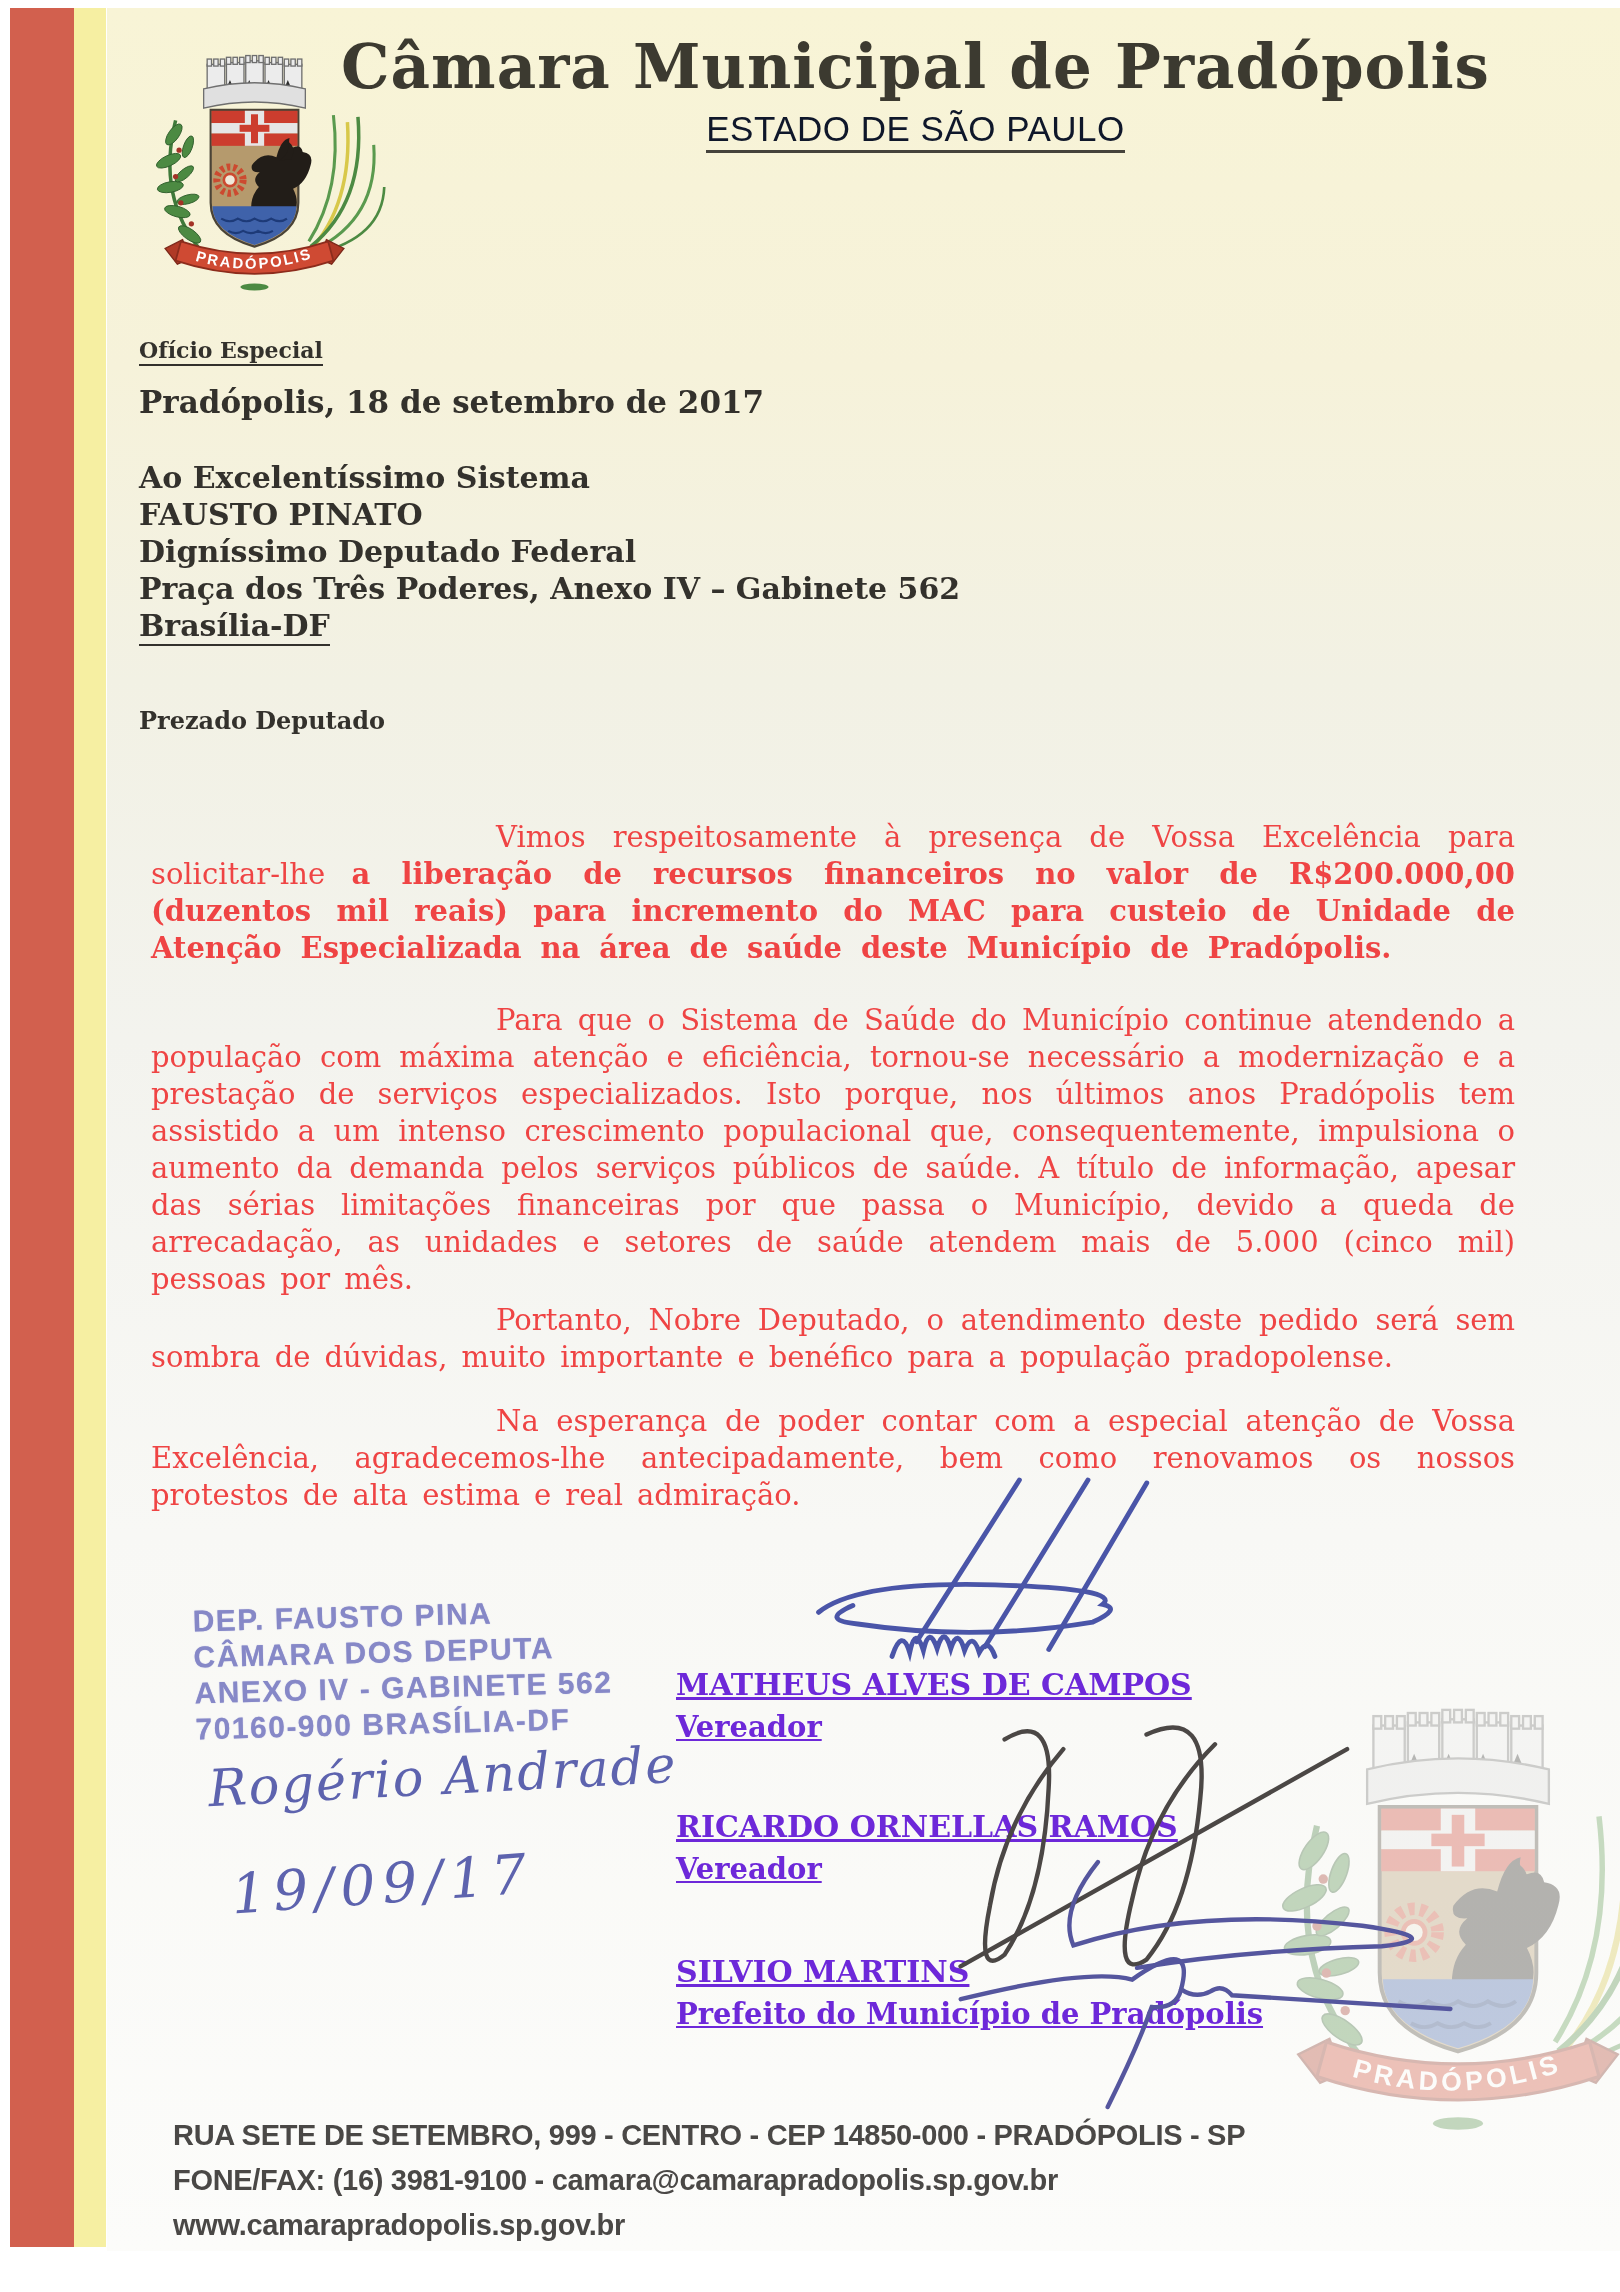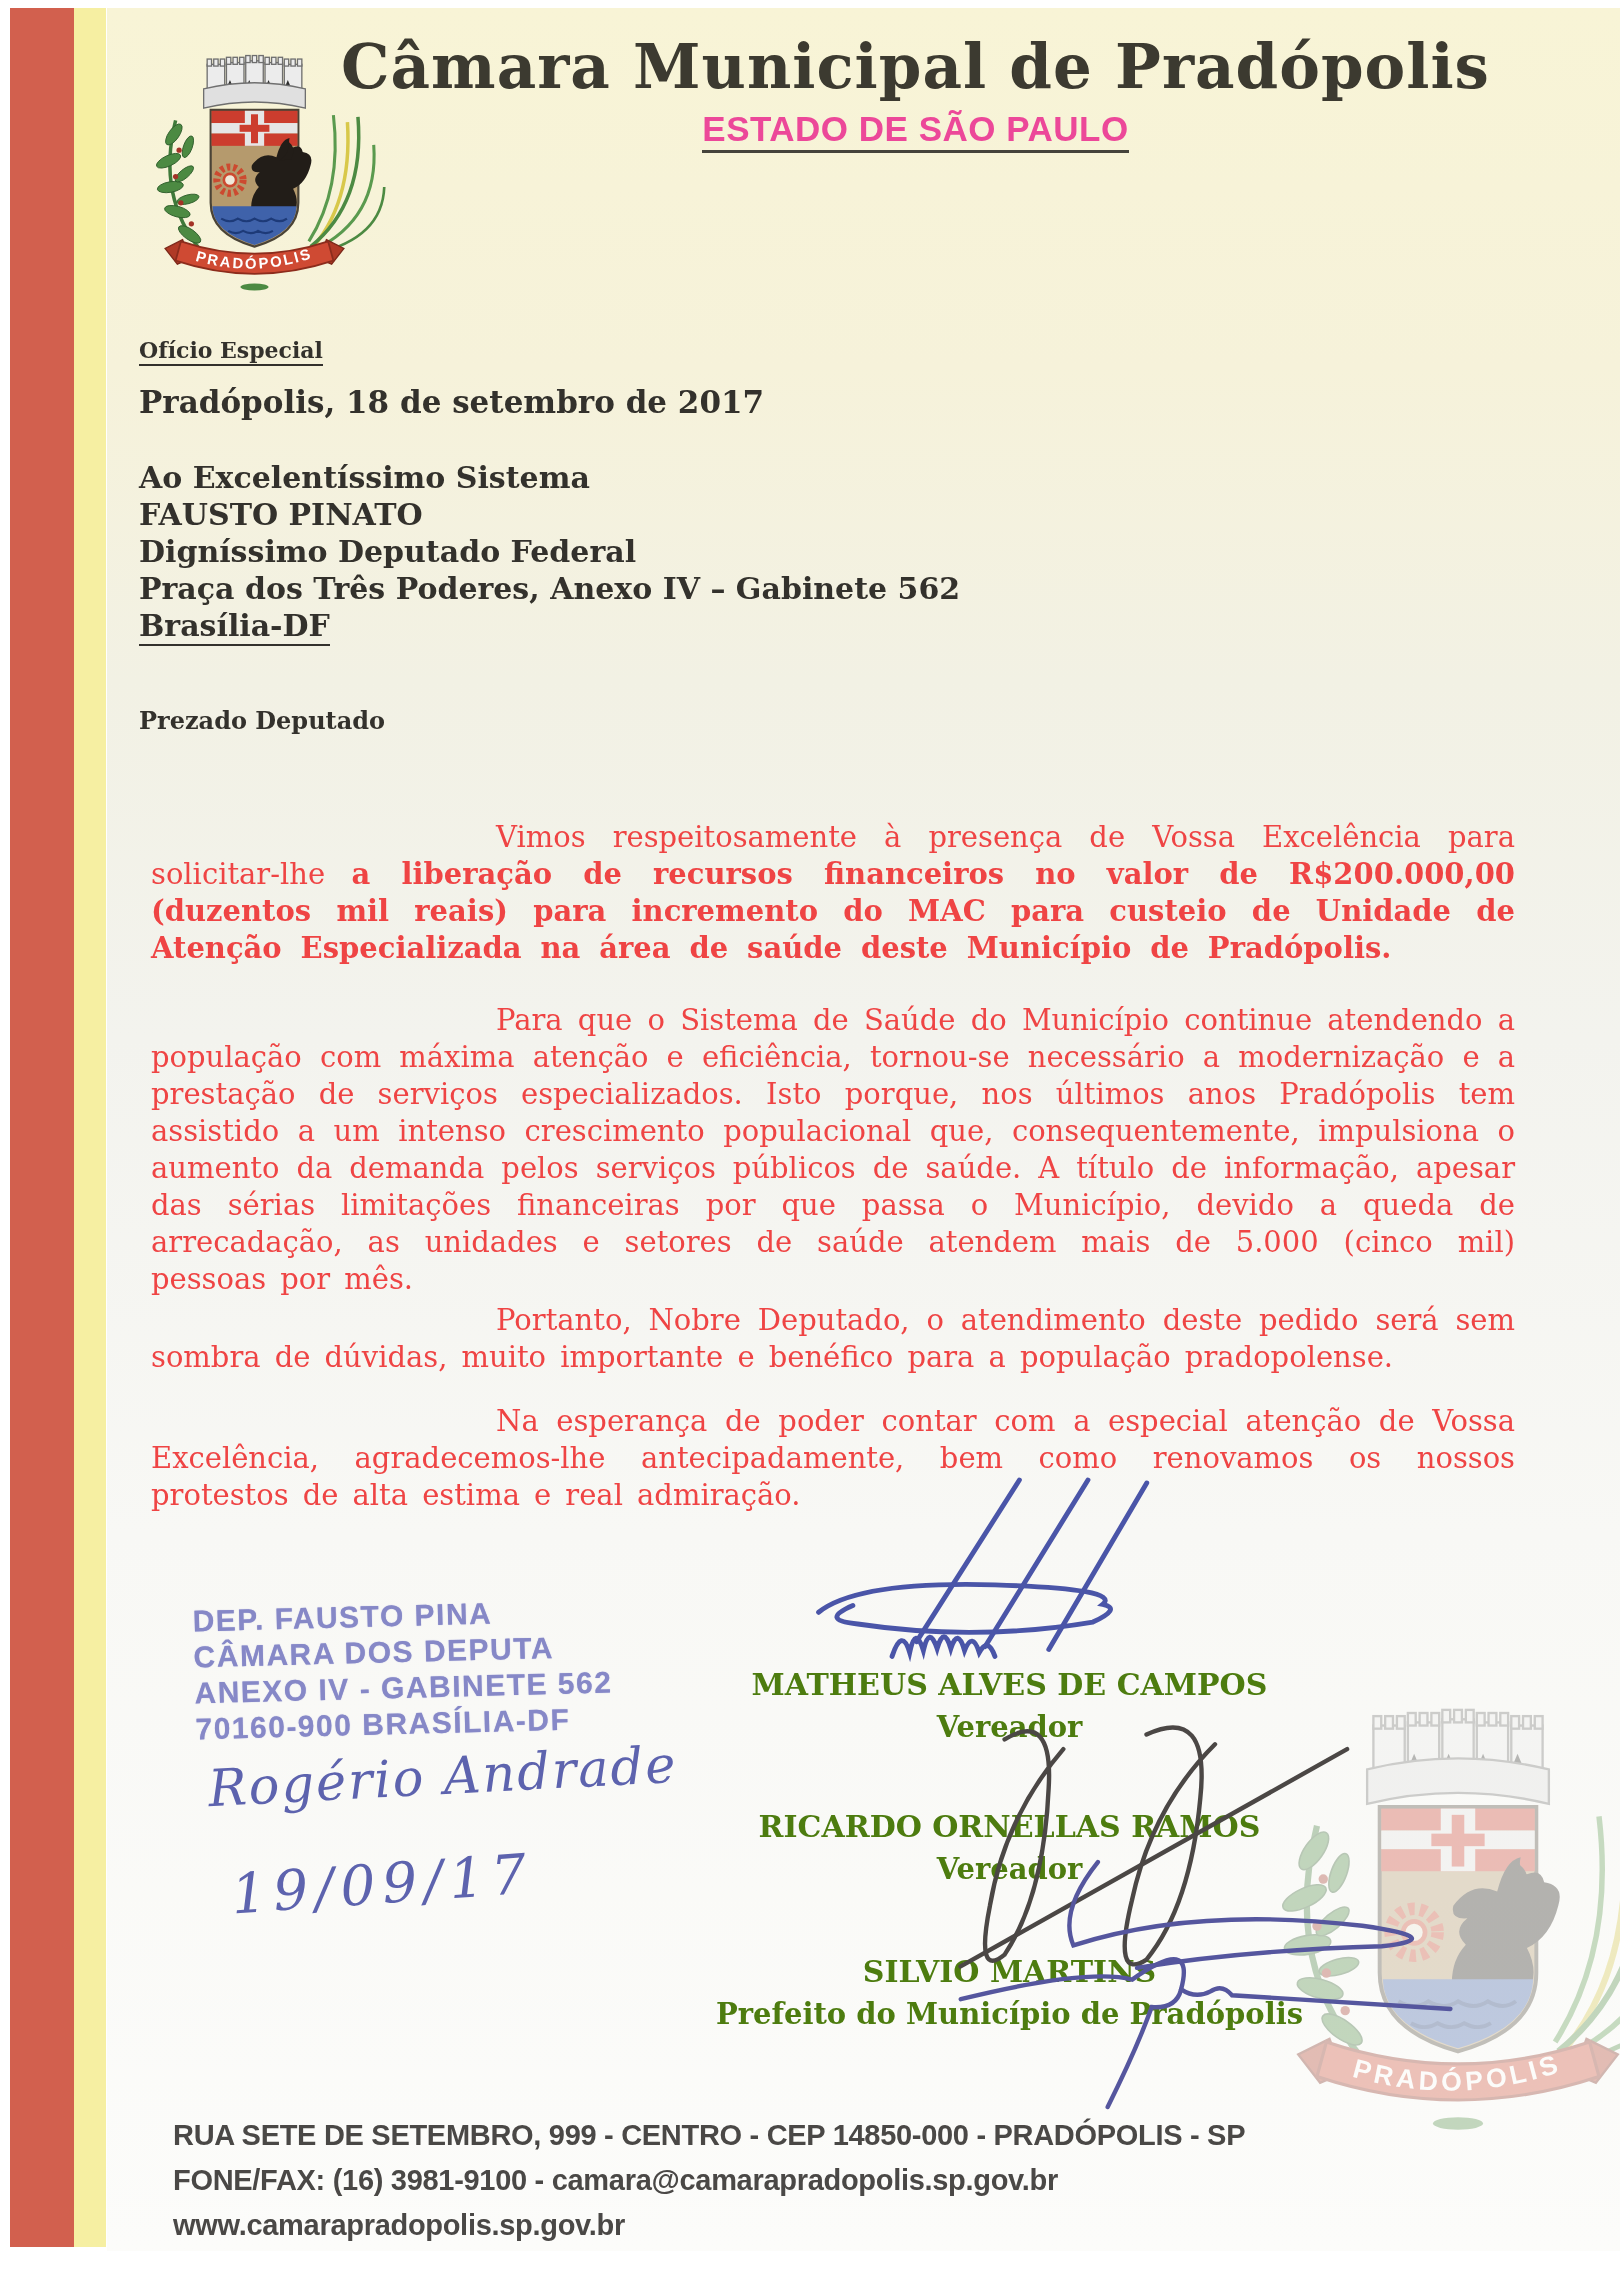--- a/index.html
+++ b/index.html
@@ -7,21 +7,21 @@
         font-family:"DejaVu Serif", serif;color:#33312c;}
   .paper-tint{position:absolute;left:107px;top:7.8px;width:1513px;height:2243px;
       background:linear-gradient(180deg,#f8f4d6 0%,#f6f2da 16%,#f2f1e4 30%,#f3f3ee 46%,#f8f8f5 68%,#fcfcfa 100%);}
   .stripe-red{position:absolute;left:9.8px;top:7.8px;width:65px;height:2239px;background:#d2604e;}
   .stripe-yellow{position:absolute;left:74px;top:7.8px;width:32px;height:2239px;background:#f6efa2;}
 
   .logo{position:absolute;left:123px;top:27.4px;width:263px;height:271px;z-index:3;}
 
   .masthead{position:absolute;left:337px;top:35px;width:1157px;text-align:center;z-index:3;}
   .masthead .title{font-size:61px;font-weight:700;color:#3c3a30;letter-spacing:1px;line-height:1.05;}
-  .masthead .subtitle{margin-top:9.8px;font-size:35px;font-weight:700;color:#ec4899;
+  .masthead .subtitle{margin-top:9.8px;font-size:35px;font-weight:400;color:#0f172a;
       font-family:"Liberation Sans",sans-serif;letter-spacing:0.5px;}
   .masthead .subtitle span{border-bottom:3.9px solid #45433b;padding-bottom:2px;}
 
   .doc-type{position:absolute;left:139px;top:337px;font-size:22px;font-weight:700;z-index:3;}
   .doc-type span{border-bottom:2.9px solid #33312c;padding-bottom:1px;}
   .date-line{position:absolute;left:139px;top:384px;font-size:31px;font-weight:700;z-index:3;}
 
   .recipient{position:absolute;left:139px;top:459px;font-size:30px;font-weight:700;line-height:37px;z-index:3;}
   .recipient .u{border-bottom:2.9px solid #33312c;padding-bottom:1px;}
 
@@ -35,22 +35,22 @@
   .body-text b{font-weight:700;word-spacing:8.8px;}
 
   .stamp{position:absolute;left:194px;top:1598px;z-index:4;transform:rotate(-1.5deg);
       font-family:"Liberation Sans",sans-serif;font-weight:700;font-size:30px;line-height:36px;
       color:#7a7cc2;letter-spacing:1.5px;opacity:.9;text-shadow:0 0 1px #9a9cd4;}
 
   .hw{font-family:"DejaVu Serif",serif;font-style:italic;color:#5d63ae;z-index:4;position:absolute;}
   .hw-name{left:208px;top:1747px;font-size:51px;transform:rotate(-3deg);letter-spacing:2px;}
   .hw-date{left:231px;top:1852px;font-size:55px;transform:rotate(-4deg);letter-spacing:6.9px;}
 
-  .sig-block{position:absolute;left:676px;width:667px;text-align:center;z-index:4;
-      font-size:30px;font-weight:700;color:#4d7c0f;line-height:43px;}
+  .sig-block{position:absolute;left:676px;width:667px;text-align:left;z-index:4;
+      font-size:30px;font-weight:700;color:#6d28d9;line-height:43px;text-decoration:underline;}
   .sig-block .role{font-size:29px;}
   .sb1{top:1663px;} .sb2{top:1805px;} .sb3{top:1950px;}
 
   .scribble{position:absolute;z-index:5;}
   .scr1{left:799px;top:1475px;}
   .scr2{left:936px;top:1710px;}
   .scr3{left:902px;top:1852px;}
 
   .footer{position:absolute;left:173px;top:2113px;width:1284px;text-align:left;z-index:3;
       font-family:"Liberation Sans",sans-serif;font-weight:700;font-size:29px;line-height:45px;

